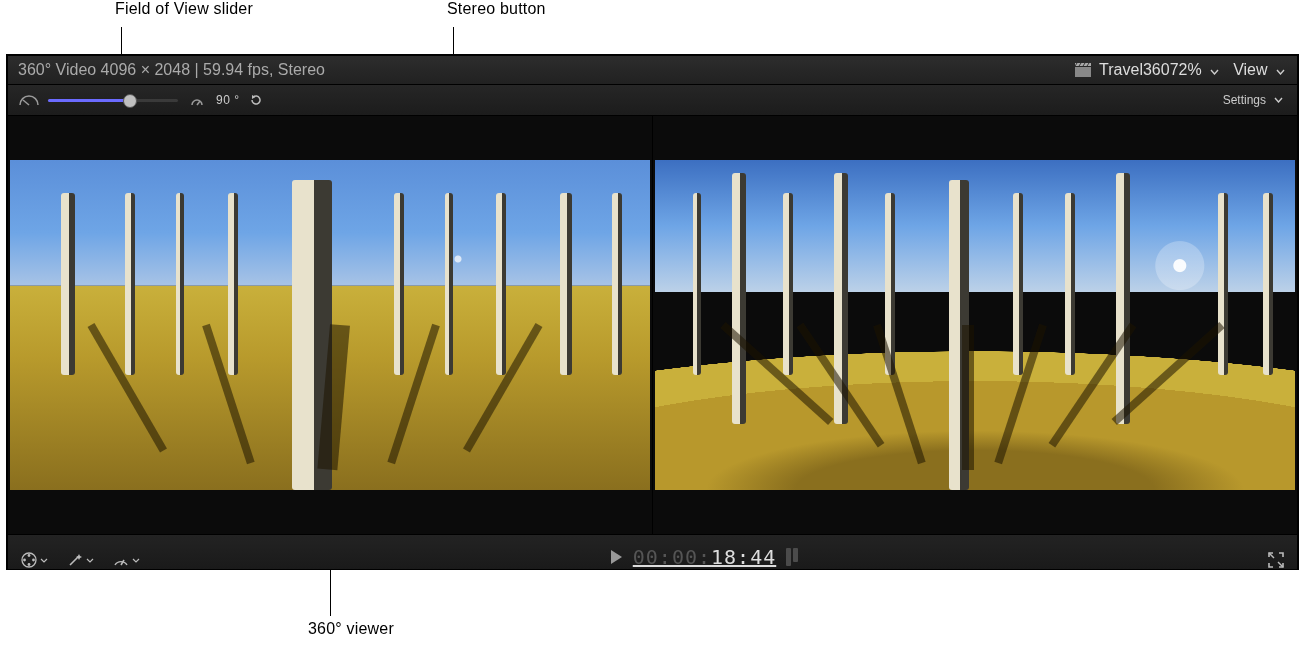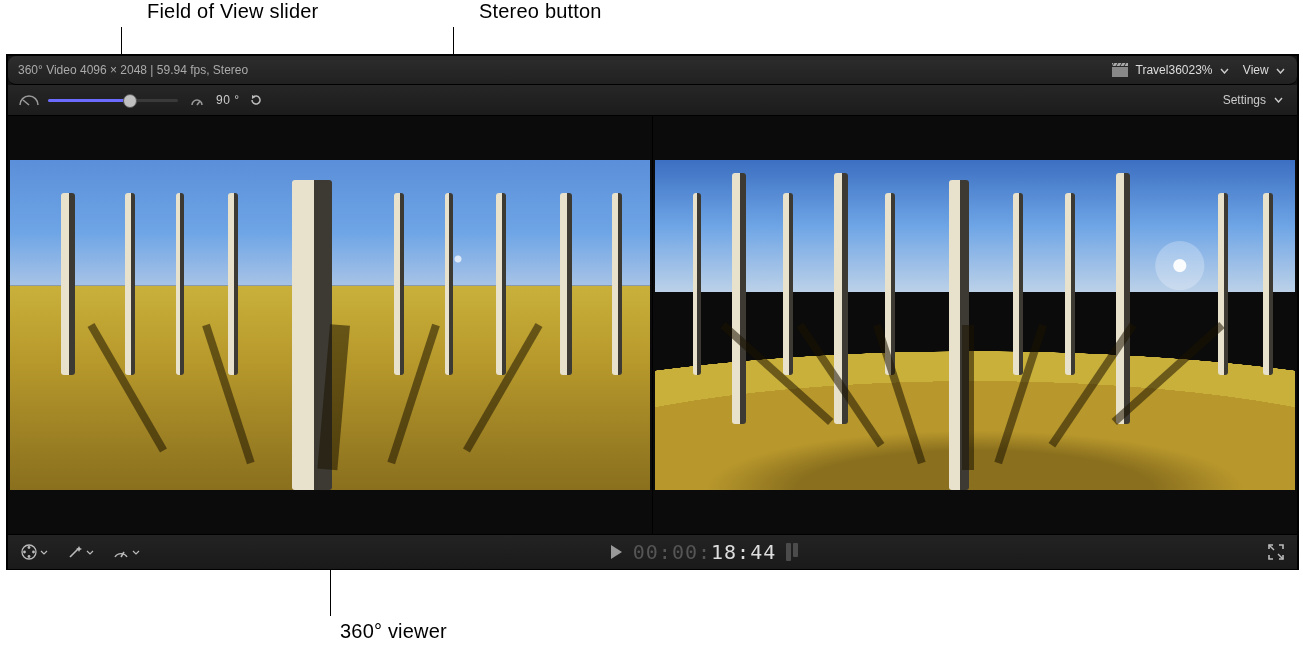--- a/index.html
+++ b/index.html
@@ -1,22 +1,22 @@
 <!DOCTYPE html>
 <html><head>
 <meta charset="utf-8">
 <style>
   html,body{margin:0;padding:0;background:#fff;font-family:-apple-system,Helvetica,Arial,sans-serif;font-size:13px;color:#ddd;}
   .stage{position:relative;width:1303px;height:652px;}
   
-  .callout{position:absolute;color:#000;font-size:20px;letter-spacing:.2px;margin-left:32px;}
+  .callout{position:absolute;color:#000;font-size:16px;letter-spacing:.2px;}
   .leader{position:absolute;background:#000;}
   
   .app{position:absolute;left:7px;top:55px;width:1289px;height:512px;background:#141414;border:1px solid #000;box-shadow:0 0 0 1px #000;}
-  .titlebar{height:28px;background:linear-gradient(#2d2d2d,#212121);display:flex;align-items:center;font-size:12px;color:#aaa;border-bottom:1px solid #000;border-radius:8px;}
+  .titlebar{height:28px;background:linear-gradient(#2d2d2d,#212121);display:flex;align-items:center;font-size:16px;color:#aaa;border-bottom:1px solid #000;}
   .titlebar .left{flex:0 0 auto;padding-left:10px;white-space:nowrap;}
   .titlebar .center{flex:1 1 auto;display:flex;justify-content:flex-end;align-items:center;gap:8px;}
   .titlebar .right{flex:0 0 auto;display:flex;align-items:center;gap:14px;padding-right:12px;color:#ddd;}
   .chev{display:inline-block;margin-left:4px;}
   .chev svg{display:block;}
   .toolstrip{height:30px;background:linear-gradient(#262626,#1c1c1c);display:flex;align-items:center;border-bottom:1px solid #000;gap:23px;}
   .toolstrip .fov{display:flex;align-items:center;gap:8px;padding-left:10px;}
   .gauge{width:22px;height:14px;}
   .slider{position:relative;width:130px;height:14px;}
   .slider .track{position:absolute;left:0;right:0;top:6px;height:3px;background:#3a3a3a;border-radius:2px;}
@@ -40,21 +40,21 @@
   .trunks{position:absolute;inset:0;}
   .trunk{position:absolute;top:10%;bottom:35%;width:10px;background:linear-gradient(90deg,#e8e2cc 0 55%,#3c3a33 55.1% 100%);border-radius:3px;}
   .trunk.big{width:40px;top:6%;bottom:0;}
   .shadow{position:absolute;bottom:6%;height:44%;width:8px;background:rgba(30,20,0,.55);transform-origin:top center;}
   
   .equi{position:absolute;inset:0;background:
       radial-gradient(circle at 82% 32%, rgba(255,255,255,.95) 0 6px, rgba(255,255,255,.25) 7px 24px, transparent 25px),
       linear-gradient(180deg,#3c6fc1 0%,#6ea5e6 20%,#bcd1e8 40%,transparent 40.1%),
       radial-gradient(ellipse 140% 60% at 50% 100%, #8a6f1e 0 20%, #b8982c 30% 55%, #c9b03b 55% 70%, transparent 70.1%);
   }
-  .bottombar{height:34px;background:linear-gradient(#232323,#1a1a1a);display:flex;align-items:center;border-top:1px solid #000;}
+  .bottombar{height:34px;background:linear-gradient(#232323,#1a1a1a);display:flex;align-items:flex-end;border-top:1px solid #000;text-decoration:underline;}
   .bottombar .tools{display:flex;align-items:center;gap:18px;padding-left:12px;}
   .iconbtn{display:flex;align-items:center;gap:2px;color:#bbb;}
   .bottombar .centerplay{flex:1 1 auto;display:flex;align-items:center;justify-content:center;gap:10px;}
   .tc{font-family:Menlo,monospace;font-size:20px;letter-spacing:1px;}
   .tc .dim{color:#555;}
   .tc .lit{color:#ddd;}
   .bars{display:flex;gap:2px;}
   .bars span{display:block;width:5px;background:#4b4b4b;border-radius:1px;}
   .bottombar .rightbtn{padding-right:12px;}
   svg{display:block;}
@@ -84,21 +84,21 @@
               <line x1="2" y1="0" x2="0" y2="3" stroke="#333"></line>
               <line x1="6" y1="0" x2="4" y2="3" stroke="#333"></line>
               <line x1="10" y1="0" x2="8" y2="3" stroke="#333"></line>
               <line x1="14" y1="0" x2="12" y2="3" stroke="#333"></line>
             </svg>
       </span>
       <span style="color:#ddd;">Travel360</span>
     </div>
     <div class="right">
       <span style="color:#ddd;">
-        <span>23%</span>
+        <span>72%</span>
         <span class="chev"><svg width="9" height="6">
                 <polyline points="1,1 4.5,5 8,1" fill="none" stroke="#ccc" stroke-width="1.4"></polyline>
               </svg></span>
       </span>
       <span style="color:#ddd;">
         <span>View</span>
         <span class="chev"><svg width="9" height="6">
                 <polyline points="1,1 4.5,5 8,1" fill="none" stroke="#ccc" stroke-width="1.4"></polyline>
               </svg></span>
       </span>

